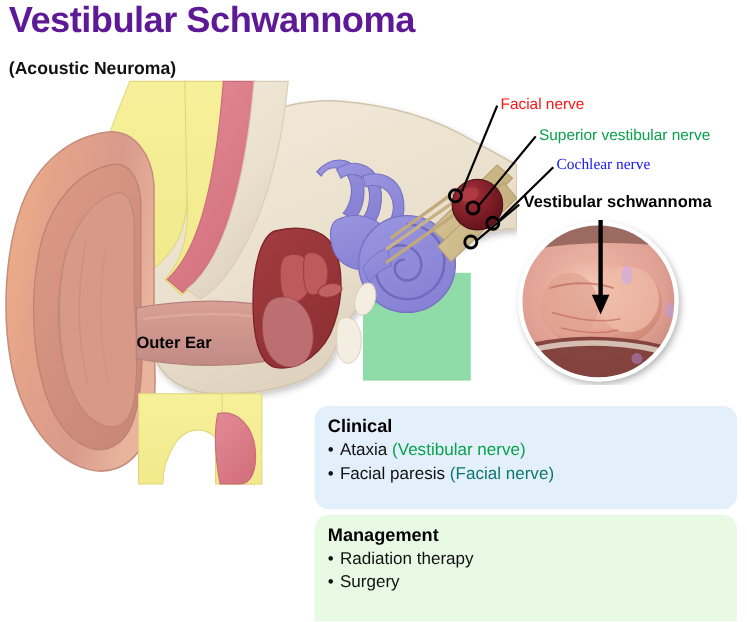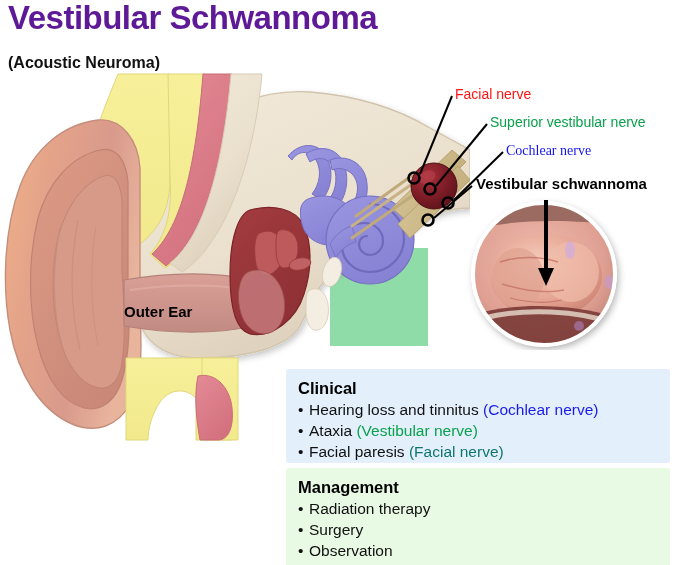--- a/index.html
+++ b/index.html
@@ -85,21 +85,21 @@
     height: 152px;
   }
 
   
   .info-box {
     position: absolute;
     left: 286px;
     width: 384px;
     box-sizing: border-box;
     padding: 9px 0 8px 12px;
-    border-radius: 3px;
+    border-radius: 13px;
   }
   #clinical-box {
     top: 369px;
     height: 94px;
     background: #E3F0FC;
   }
   #management-box {
     top: 468px;
     height: 113px;
     background: #E8F9E4;
@@ -339,28 +339,26 @@
     </g>
     <circle cx="78" cy="76" r="71" fill="none" stroke="#FFFFFF" stroke-width="4"></circle>
 
     <path d="M80 2 L 80 76" stroke="#000000" stroke-width="4" fill="none"></path>
     <path d="M80 88 L 72 70 L 88 70 Z" fill="#000000"></path>
   </svg>
 
   <div class="info-box" id="clinical-box">
     <div class="box-heading">Clinical</div>
     <ul class="box-list">
-      <li><span>Hearing loss and tinnitus </span><span class="tag-cochlear">(Cochlear nerve)</span></li>
       <li><span>Ataxia </span><span class="tag-vestibular">(Vestibular nerve)</span></li>
       <li><span>Facial paresis </span><span class="tag-facial">(Facial nerve)</span></li>
     </ul>
   </div>
 
   <div class="info-box" id="management-box">
     <div class="box-heading">Management</div>
     <ul class="box-list">
       <li><span>Radiation therapy</span></li>
       <li><span>Surgery</span></li>
-      <li><span>Observation</span></li>
     </ul>
   </div>
 
 </div>
 
 </body></html>

